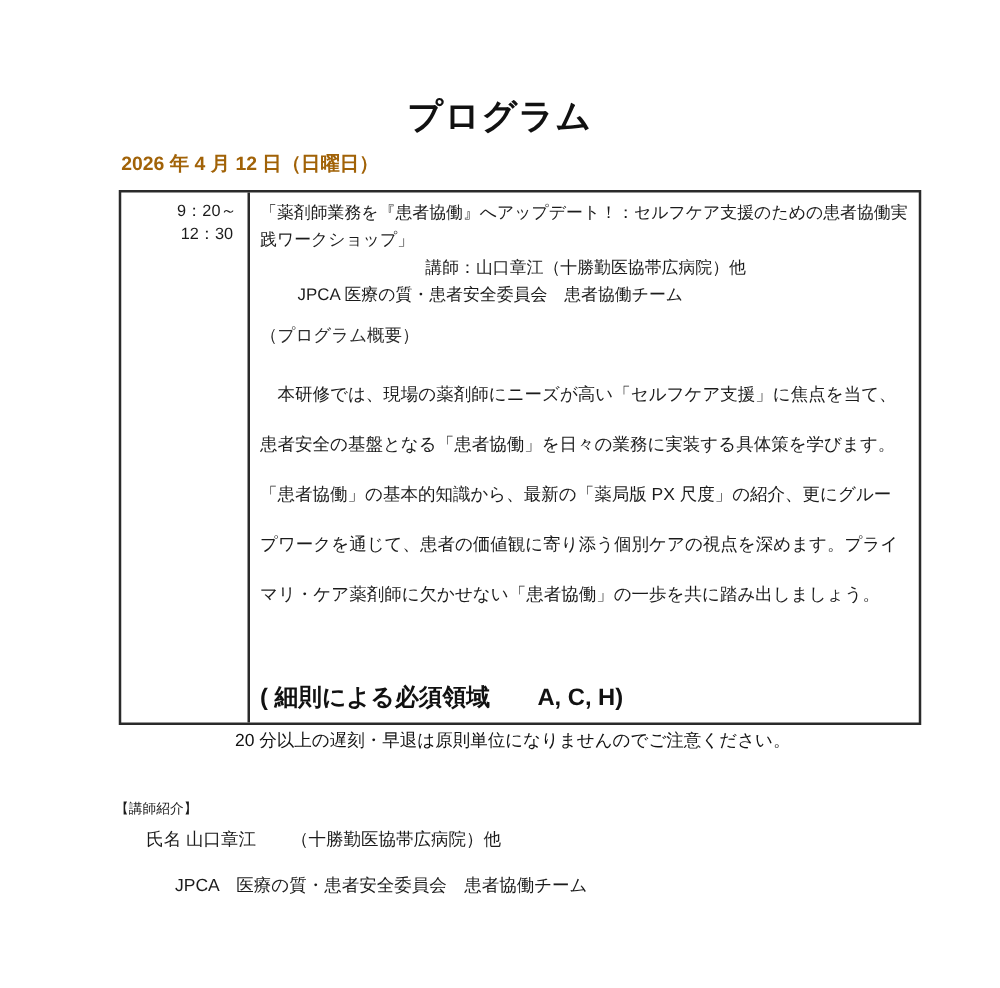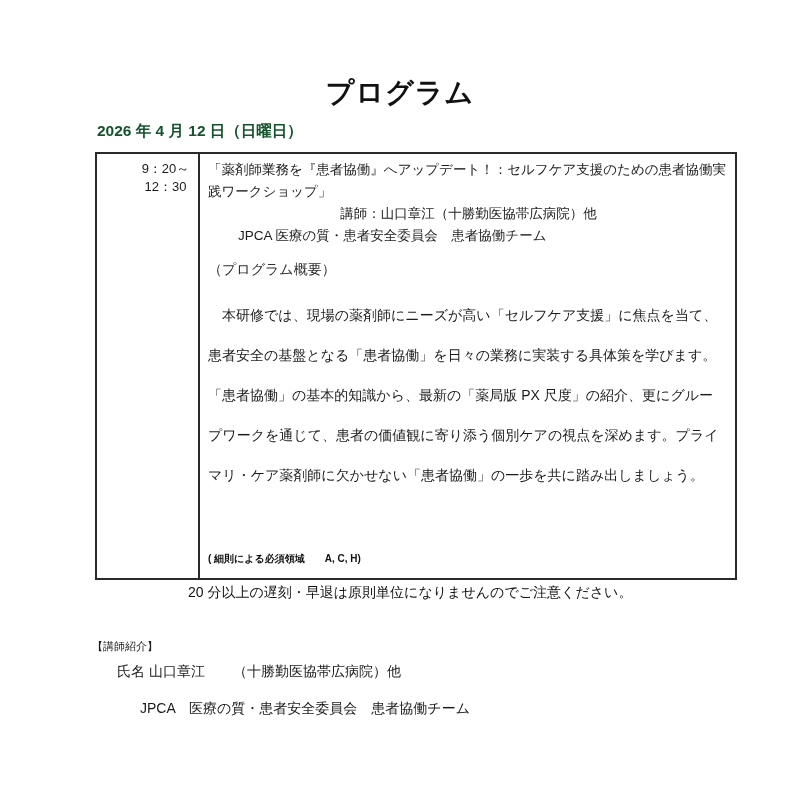--- a/index.html
+++ b/index.html
@@ -23,21 +23,21 @@
     font-weight: bold;
     letter-spacing: 1px;
     color: #111111;
   }
   .doc-date {
     position: absolute;
     top: 121px;
     left: 97px;
     font-size: 15.5px;
     font-weight: bold;
-    color: #14532d;
+    color: #a16207;
   }
   .schedule-table {
     position: absolute;
     top: 152px;
     left: 95px;
     width: 642px;
     height: 428px;
     border: 2px solid #2a2a2a;
     display: flex;
   }
@@ -73,21 +73,21 @@
     width: 519px;
     font-size: 14px;
     line-height: 40px;
     text-indent: 1em;
     color: #1b1b1b;
   }
   .required-domains {
     position: absolute;
     left: 8px;
     bottom: 8px;
-    font-size: 10px;
+    font-size: 19px;
     font-weight: bold;
     color: #111111;
     margin-top: 22px;
   }
   .notice {
     position: absolute;
     top: 584px;
     left: 188px;
     font-size: 14px;
     font-weight: normal;

